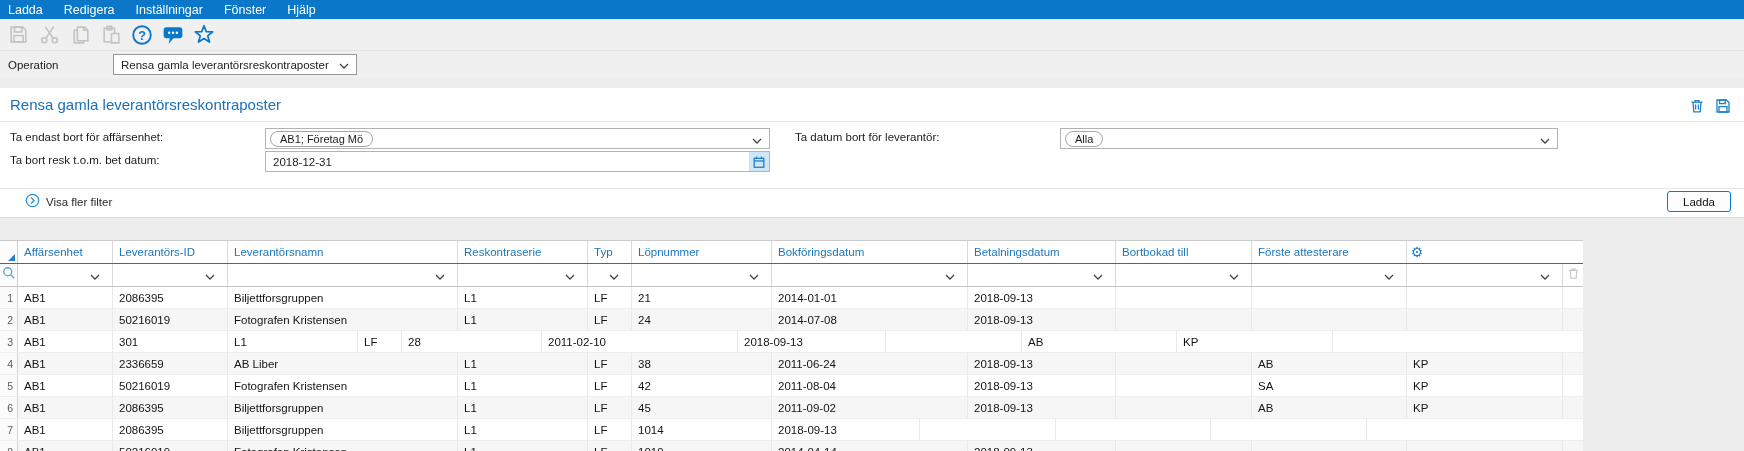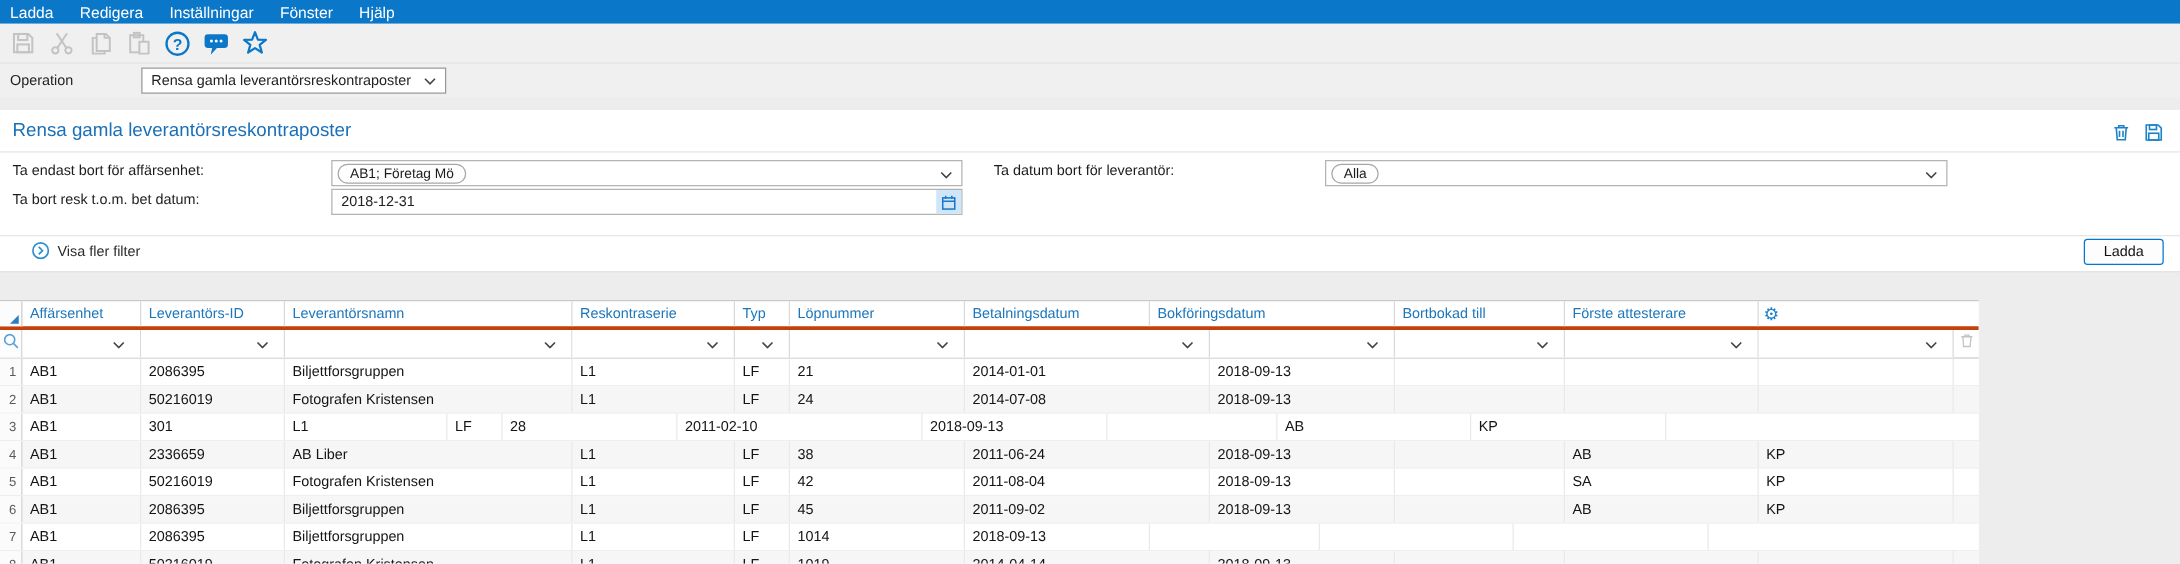--- a/index.html
+++ b/index.html
@@ -52,21 +52,21 @@
   .morefilters { position:absolute; top:105px; left:25px; display:flex; align-items:center;
     gap:6px; font-size:11.5px; color:#2b2b2b; cursor:pointer; }
   .ladda { position:absolute; top:103px; right:13px; width:64px; height:21px;
     background:#fdfdfd; border:1px solid #0078d4; border-radius:3px;
     font-size:11.5px; color:#111; display:flex; align-items:center; justify-content:center;
     font-family:inherit; cursor:pointer; }
   
   .tablewrap { position:absolute; top:240px; left:0; width:1583px; bottom:0;
     background:#fff; border-top:1px solid #c9c9c9; overflow:hidden; }
   .thead, .tfilter, .trow { display:flex; }
-  .thead { height:23px; border-bottom:3px solid #c2410c; }
+  .thead { height:23px; border-bottom:1px solid #c2410c; }
   .tfilter { height:23px; border-bottom:1px solid #c3c3c3; }
   .trow { height:22px; border-bottom:1px solid #eeeeee; background:#fff; }
   .trow.alt { background:#f6f6f6; }
   .corner { width:18px; border-right:1px solid #cccccc; position:relative; background:#fcfcfc; }
   .corner .tri { position:absolute; right:2px; bottom:2px; width:0; height:0;
     border-left:7px solid transparent; border-bottom:7px solid #2a7fc0; }
   .hcell { font-size:11.5px; color:#1b76bb; padding-left:6px; display:flex; align-items:center;
     border-right:1px solid #dadada; white-space:nowrap; overflow:hidden; }
   .gearcell, .trashcell { width:20px; display:flex; align-items:center; justify-content:center; }
   .searchcell { width:18px; border-right:1px solid #cccccc; display:flex;
@@ -227,22 +227,22 @@
     <div class="corner">
         <span class="tri"></span>
       </div>
     <div id="hdr-cells" class="cellwrap">
         <div class="hcell" style="width: 95px;">Affärsenhet</div>
         <div class="hcell" style="width: 115px;">Leverantörs-ID</div>
         <div class="hcell" style="width: 230px;">Leverantörsnamn</div>
         <div class="hcell" style="width: 130px;">Reskontraserie</div>
         <div class="hcell" style="width: 44px;">Typ</div>
         <div class="hcell" style="width: 140px;">Löpnummer</div>
+        <div class="hcell" style="width: 196px;">Bokföringsdatum</div>
         <div class="hcell" style="width: 148px;">Betalningsdatum</div>
-        <div class="hcell" style="width: 196px;">Bokföringsdatum</div>
         <div class="hcell" style="width: 136px;">Bortbokad till</div>
         <div class="hcell" style="width: 155px;">Förste attesterare</div>
       </div>
     <div class="gearcell">
       <span class="gear-glyph">⚙</span>
     </div>
   </div>
   <div class="tfilter">
     <div class="searchcell">
       <span>

